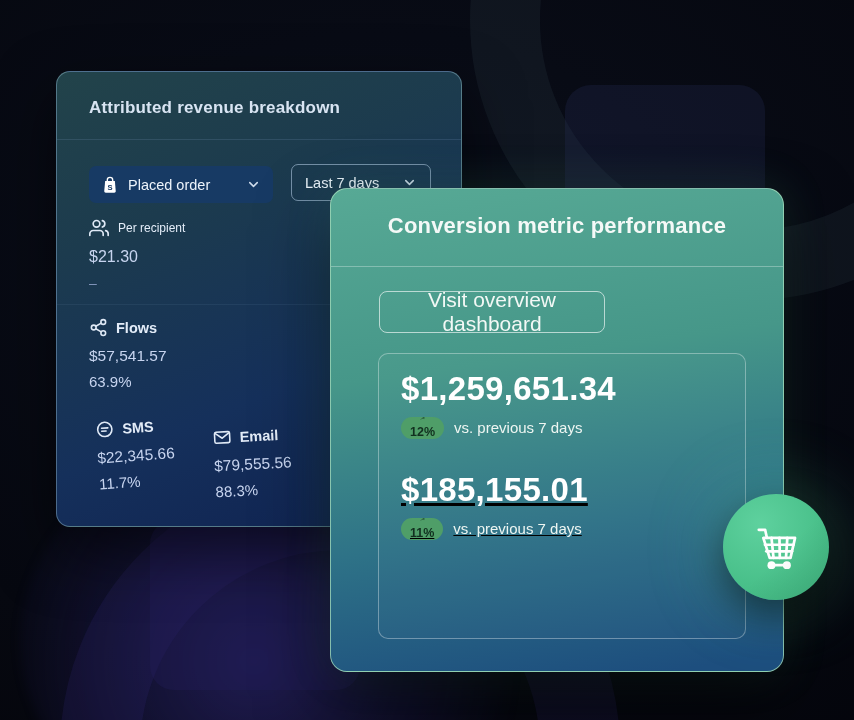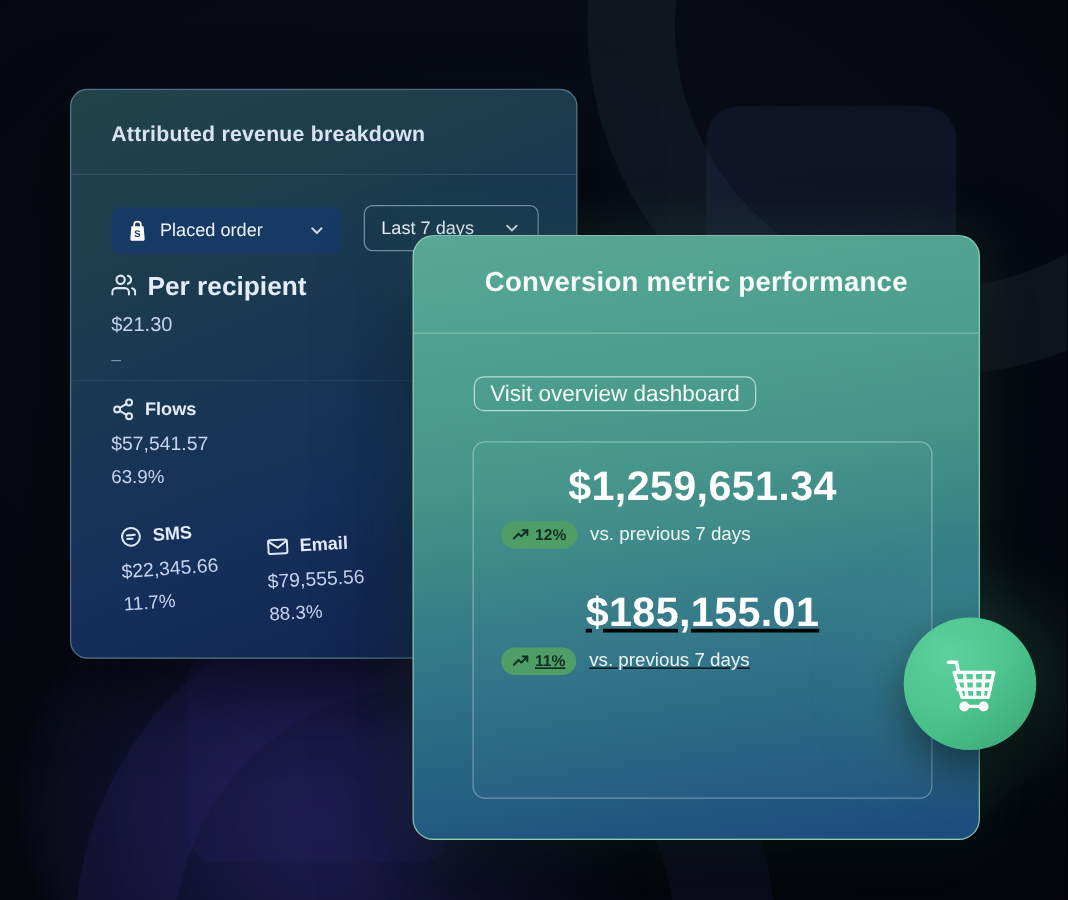--- a/index.html
+++ b/index.html
@@ -43,21 +43,21 @@
   .metric-dropdown .dd-label{flex:1;}
   .range-dropdown{
     position:absolute;left:234px;top:92px;width:140px;height:37px;border-radius:7px;
     border:1px solid rgba(165,190,215,0.65);display:flex;align-items:center;gap:9px;padding:0 13px;
     color:#ecf3fb;font-size:14.5px;font-weight:500;cursor:pointer;background:transparent;
   }
   .range-dropdown .dd-label{flex:1;}
   .chev{width:15px;height:15px;color:#cfdceb;flex:none;}
 
   .per-recipient{position:absolute;left:32px;top:146px;}
-  .pr-label{display:flex;align-items:flex-start;gap:9px;color:#e3ecf8;font-size:21px;font-weight:700;}
+  .pr-label{display:flex;align-items:center;gap:9px;color:#e3ecf8;font-size:12px;font-weight:400;}
   .pr-value{margin-top:10px;color:#c7d4ef;font-size:16px;}
   .pr-dash{margin-top:9px;color:#7f92b8;font-size:14px;}
 
   .channel{position:absolute;width:130px;}
   .channel .ch-label{display:flex;align-items:center;gap:8px;color:#e3ecf8;font-size:14.5px;font-weight:600;}
   .channel .ch-value{margin-top:10px;color:#c7d4ef;font-size:15.5px;}
   .channel .ch-pct{margin-top:8px;color:#c7d4ef;font-size:15px;}
   .channel.flows{left:32px;top:246px;}
   .channel.campaigns{left:157px;top:246px;}
   .channel.sms{left:40px;top:344px;transform:rotate(-4deg);}
@@ -69,36 +69,36 @@
   .performance-card{
     position:absolute;left:330px;top:188px;width:454px;height:484px;border-radius:17px;
     border:1.5px solid rgba(160,218,185,0.8);
     background:linear-gradient(172deg,#57a995 0%,#469789 36%,#2e7287 68%,#1d4e7e 97%);
     box-shadow:0 30px 70px rgba(0,0,0,0.55), 0 0 46px rgba(90,200,150,0.16);
   }
   .performance-title{position:absolute;left:0;top:24px;width:100%;text-align:center;
     color:#f4f9f7;font-size:22px;font-weight:700;letter-spacing:0.2px;}
   .pf-divider{position:absolute;left:0;top:77px;width:100%;height:1px;background:rgba(255,255,255,0.30);}
   .overview-button{
-    position:absolute;left:48px;top:112px;width:226px;height:28px;border-radius:8px;
+    position:absolute;left:48px;top:102px;width:226px;height:42px;border-radius:8px;
     border:1px solid rgba(255,255,255,0.62);background:transparent;display:flex;align-items:center;
-    justify-content:center;color:#f2f8f5;font-size:18px;font-weight:500;cursor:pointer;
+    justify-content:center;color:#f2f8f5;font-size:21px;font-weight:500;cursor:pointer;
   }
   .metrics-panel{
     position:absolute;left:47px;top:164px;width:368px;height:286px;border-radius:10px;
     border:1px solid rgba(255,255,255,0.34);background:rgba(255,255,255,0.02);
     padding:16px 22px;
   }
-  .metric-value{color:#ffffff;font-size:33px;font-weight:700;letter-spacing:0.3px;line-height:1.15;text-align:center;}
+  .metric-value{color:#ffffff;font-size:33px;font-weight:700;letter-spacing:0.3px;line-height:1.15;}
   .metric-label{margin-top:7px;color:#ffffff;font-size:15px;font-weight:700;}
   .metric-compare{margin-top:9px;display:flex;align-items:center;gap:10px;}
   .metric-group + .metric-group{margin-top:32px;text-decoration:underline;}
   .trend-badge{
     height:22px;border-radius:11px;background:#4f9e68;display:inline-flex;align-items:center;
-    gap:5px;padding:0 9px;color:#12301f;font-size:12.5px;font-weight:700;
+    gap:5px;padding:0 9px;color:#12301f;font-size:12.5px;font-weight:700;flex-direction:column;
   }
   .trend-badge svg{width:13px;height:11px;}
   .compare-text{color:#eef6f2;font-size:15px;}
 
   
   .cart-badge{
     position:absolute;left:723px;top:494px;width:106px;height:106px;border-radius:50%;
     background:radial-gradient(circle at 35% 28%, #5ed19e 0%, #49c08a 60%, #3fb67f 100%);
     box-shadow:0 16px 38px rgba(0,0,0,0.5), 0 0 70px 8px rgba(90,210,150,0.28);
     display:flex;align-items:center;justify-content:center;overflow:hidden;

